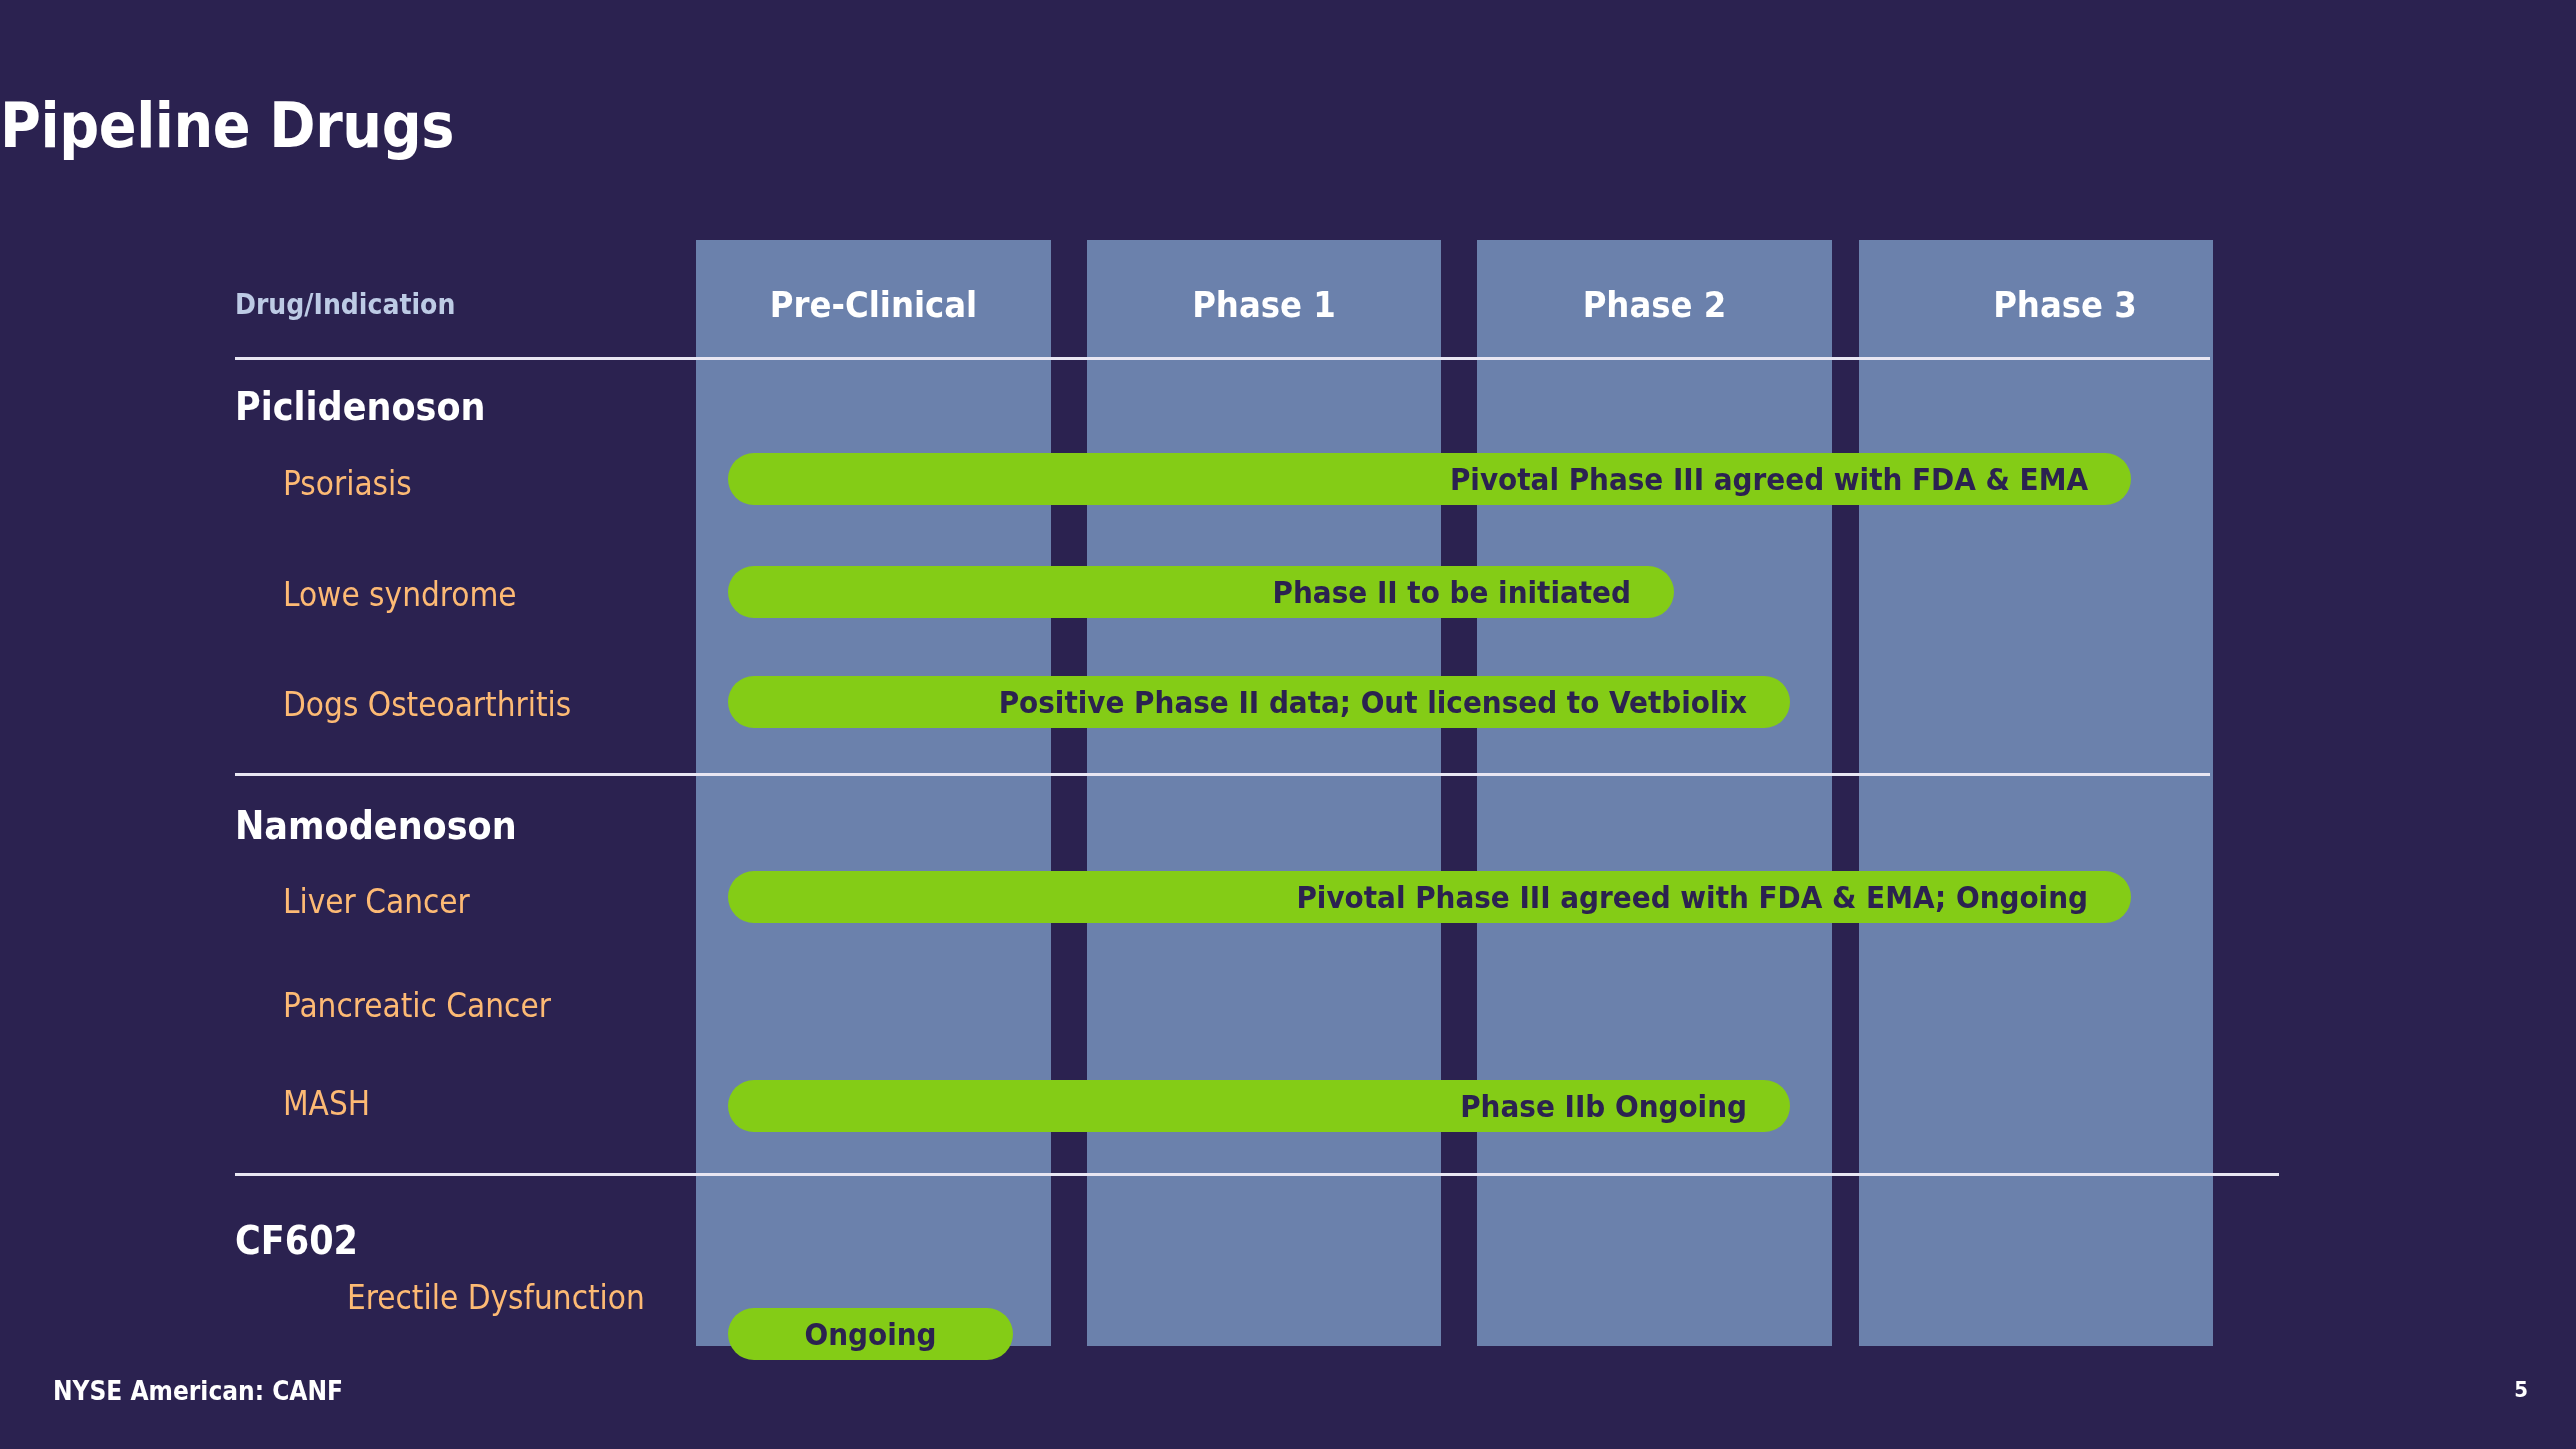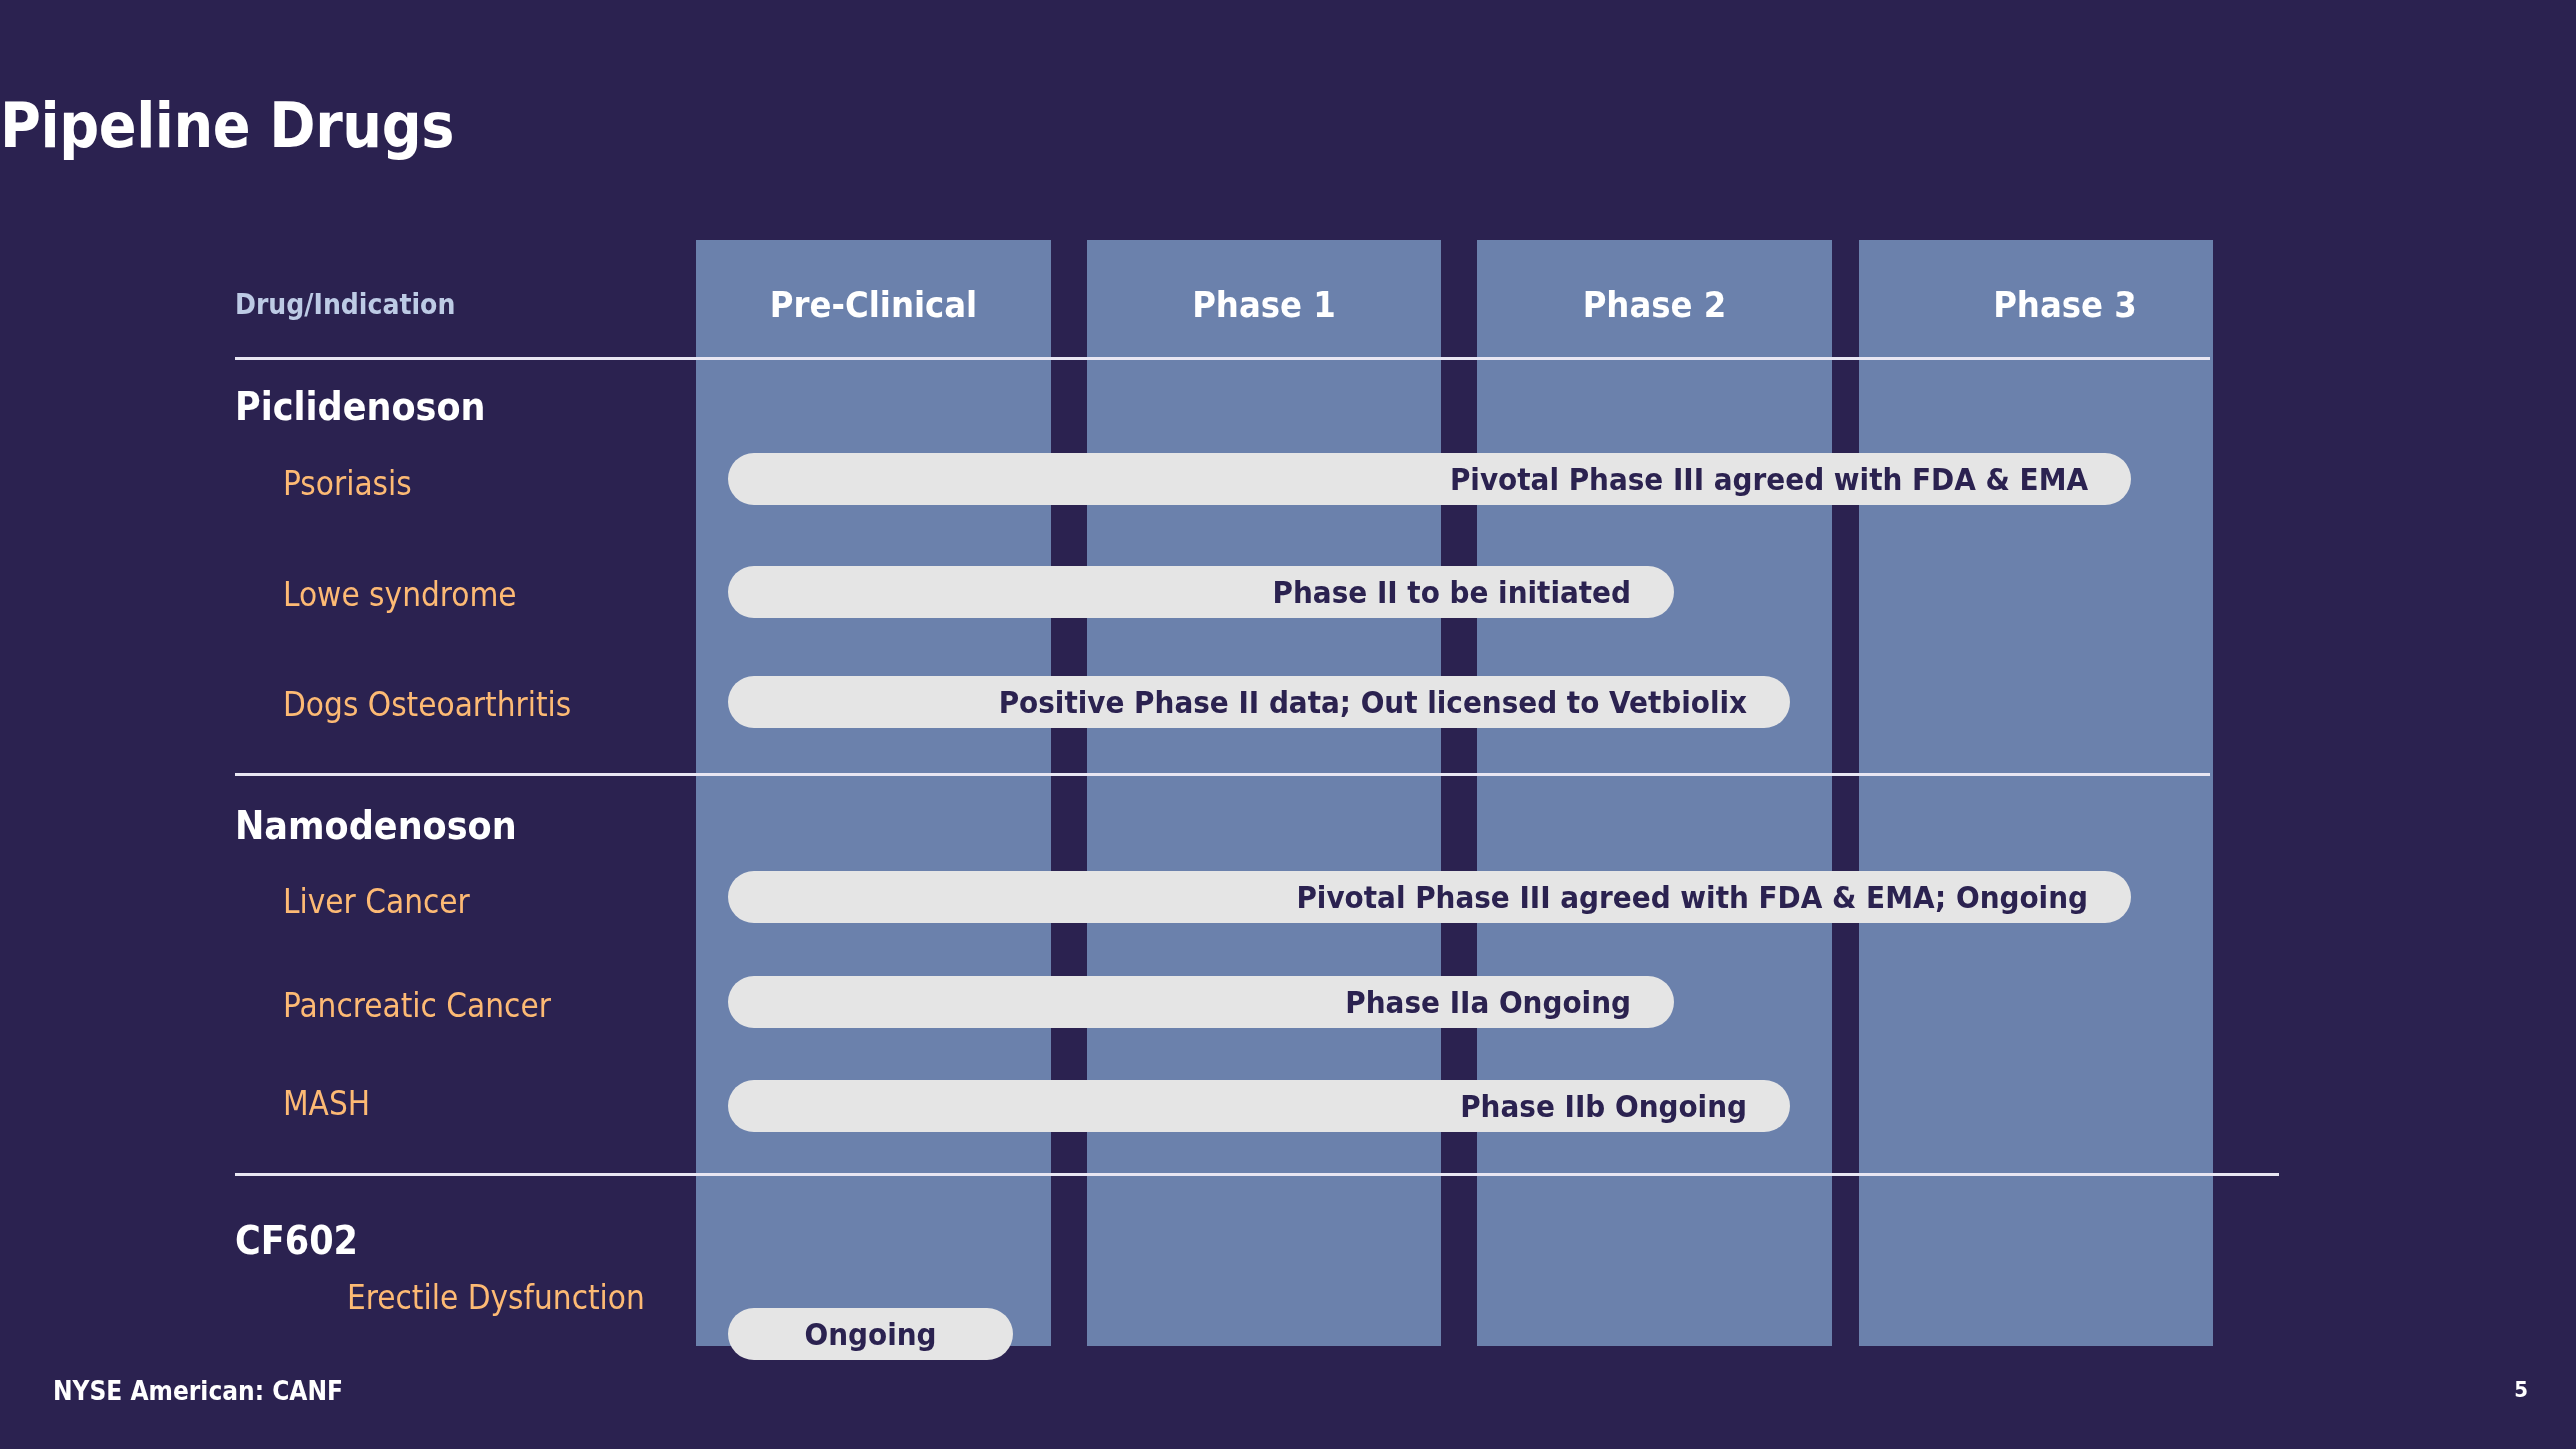--- a/index.html
+++ b/index.html
@@ -54,21 +54,21 @@
 
   
   .indic{
     position:absolute;color:#fdba74;
     font-size:33px;font-weight:400;white-space:nowrap;
   }
 
   
   .pill{
     position:absolute;height:52px;border-radius:26px;
-    background:#e5e5e5;color:#2B2250;
+    background:#84cc16;color:#2B2250;
     font-size:31px;font-weight:bold;
     display:flex;align-items:center;justify-content:flex-end;
     padding-right:43px;box-sizing:border-box;white-space:nowrap;
   }
   .pill.center{justify-content:center;padding-right:0;margin-top:40px;}
 
   
   .footer-left{
     position:absolute;left:53px;top:1376px;
     color:#FFFFFF;font-size:26px;font-weight:bold;
@@ -110,21 +110,20 @@
 
   <div class="indic" style="left:283px;top:685px">Dogs Osteoarthritis</div>
   <div class="pill" style="left:728px;top:676px;width:1062px">Positive Phase II data; Out licensed to Vetbiolix</div>
 
   <div class="drug" style="top:803px">Namodenoson</div>
 
   <div class="indic" style="left:283px;top:882px">Liver Cancer</div>
   <div class="pill" style="left:728px;top:871px;width:1403px">Pivotal Phase III agreed with FDA &amp; EMA; Ongoing</div>
 
   <div class="indic" style="left:283px;top:986px">Pancreatic Cancer</div>
-  <div class="pill" style="left:728px;top:976px;width:946px">Phase IIa Ongoing</div>
 
   <div class="indic" style="left:283px;top:1084px">MASH</div>
   <div class="pill" style="left:728px;top:1080px;width:1062px">Phase IIb Ongoing</div>
 
   <div class="drug" style="top:1218px">CF602</div>
 
   <div class="indic" style="left:347px;top:1278px">Erectile Dysfunction</div>
   <div class="pill center" style="left:728px;top:1268px;width:285px">Ongoing</div>
 
   <div class="footer-left">NYSE American: CANF</div>

